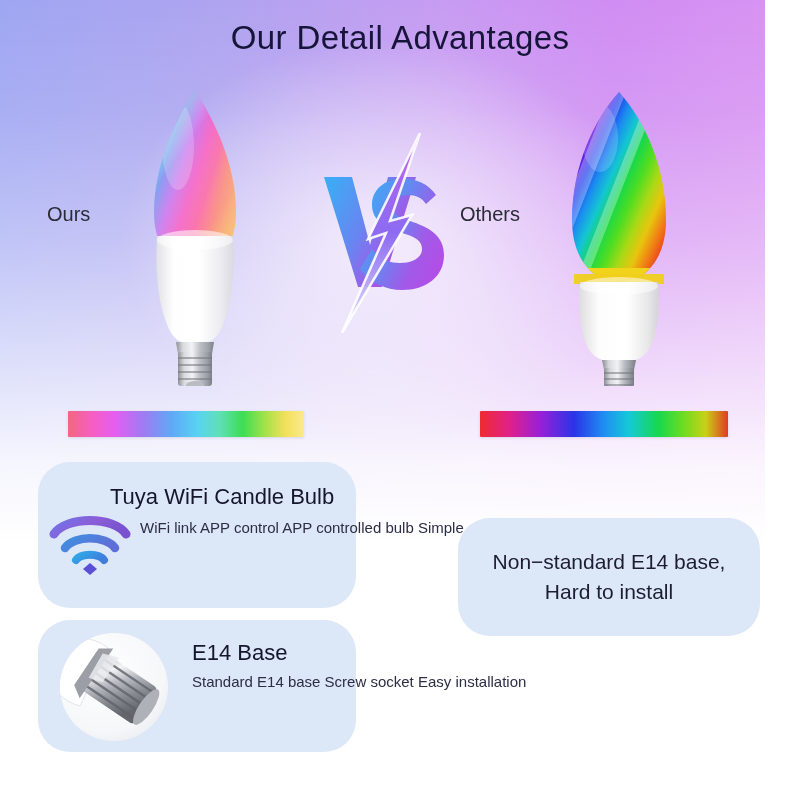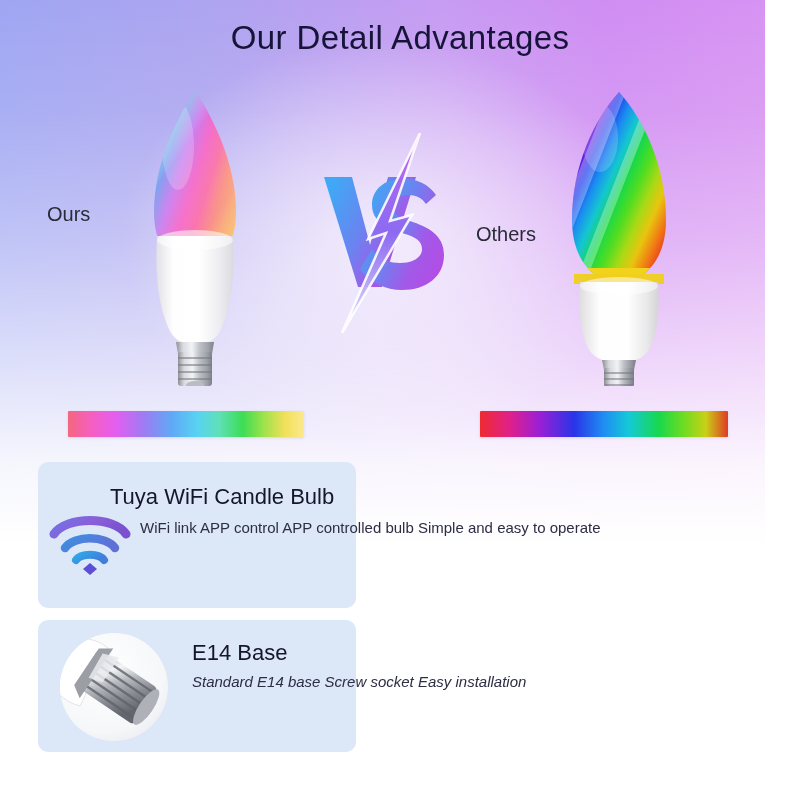--- a/index.html
+++ b/index.html
@@ -59,21 +59,21 @@
   }
 
   
   .side-label {
     position: absolute;
     font-size: 20px;
     color: #2b2b38;
     white-space: nowrap;
   }
   .side-label.ours   { left: 47px;  top: 203px; }
-  .side-label.others { left: 476px; top: 203px; margin-top: 20px; }
+  .side-label.others { left: 460px; top: 203px; }
 
   
   .bulb { position: absolute; }
 
   .bulb-ours   { left: 140px; top: 86px;  width: 110px; height: 300px; }
   .bulb-others { left: 560px; top: 86px;  width: 118px; height: 300px; }
 
   
   .strip {
     position: absolute;
@@ -94,21 +94,21 @@
       #ef2b30 0%, #e0208a 12%, #9b1fd6 24%, #2a34e8 38%,
       #1f8ef2 50%, #14c9d8 60%, #17d84e 72%,
       #6ddc22 82%, #c8d117 91%, #e03b23 100%);
     box-shadow: 0 1px 3px rgba(120,120,160,0.22);
   }
 
   
   .fbox {
     position: absolute;
     background: #dce7f8;
-    border-radius: 10px;
+    border-radius: 32px;
   }
   .fbox.wifi-box { left: 38px;  top: 462px; width: 318px; height: 146px; }
   .fbox.e14-box  { left: 38px;  top: 620px; width: 318px; height: 132px; text-align: center; }
   .fbox.neg-box  { left: 458px; top: 518px; width: 302px; height: 118px;
                    display: flex; align-items: center; justify-content: center; }
 
   .fbox-heading {
     position: absolute;
     font-size: 22px;
     color: #15152c;
@@ -119,21 +119,21 @@
     font-size: 15px;
     line-height: 20px;
     color: #2d2d44;
     white-space: nowrap;
   }
 
   .wifi-box .fbox-heading { left: 72px; top: 22px; }
   .wifi-box .fbox-lines   { left: 102px; top: 56px; }
 
   .e14-box .fbox-heading  { left: 154px; top: 20px; }
-  .e14-box .fbox-lines    { left: 154px; top: 52px; font-style: italic; }
+  .e14-box .fbox-lines    { left: 154px; top: 52px; }
 
   .neg-text {
     font-size: 21px;
     line-height: 30px;
     color: #1d1d31;
     text-align: center;
     white-space: pre-line;
   }
 
   .wifi-icon { position: absolute; left: 10px; top: 44px; width: 84px; height: 70px; }
@@ -385,14 +385,18 @@
           </g>
         </g>
       </svg>
     </div>
     <div class="fbox-heading">E14 Base</div>
     <div class="fbox-lines">Standard E14 base
 Screw socket
 Easy installation</div>
   </div>
 
+  <div class="fbox neg-box">
+    <div class="neg-text">Non−standard E14 base,
+Hard to install</div>
+  </div>
 
 </div>
 
 </body></html>

